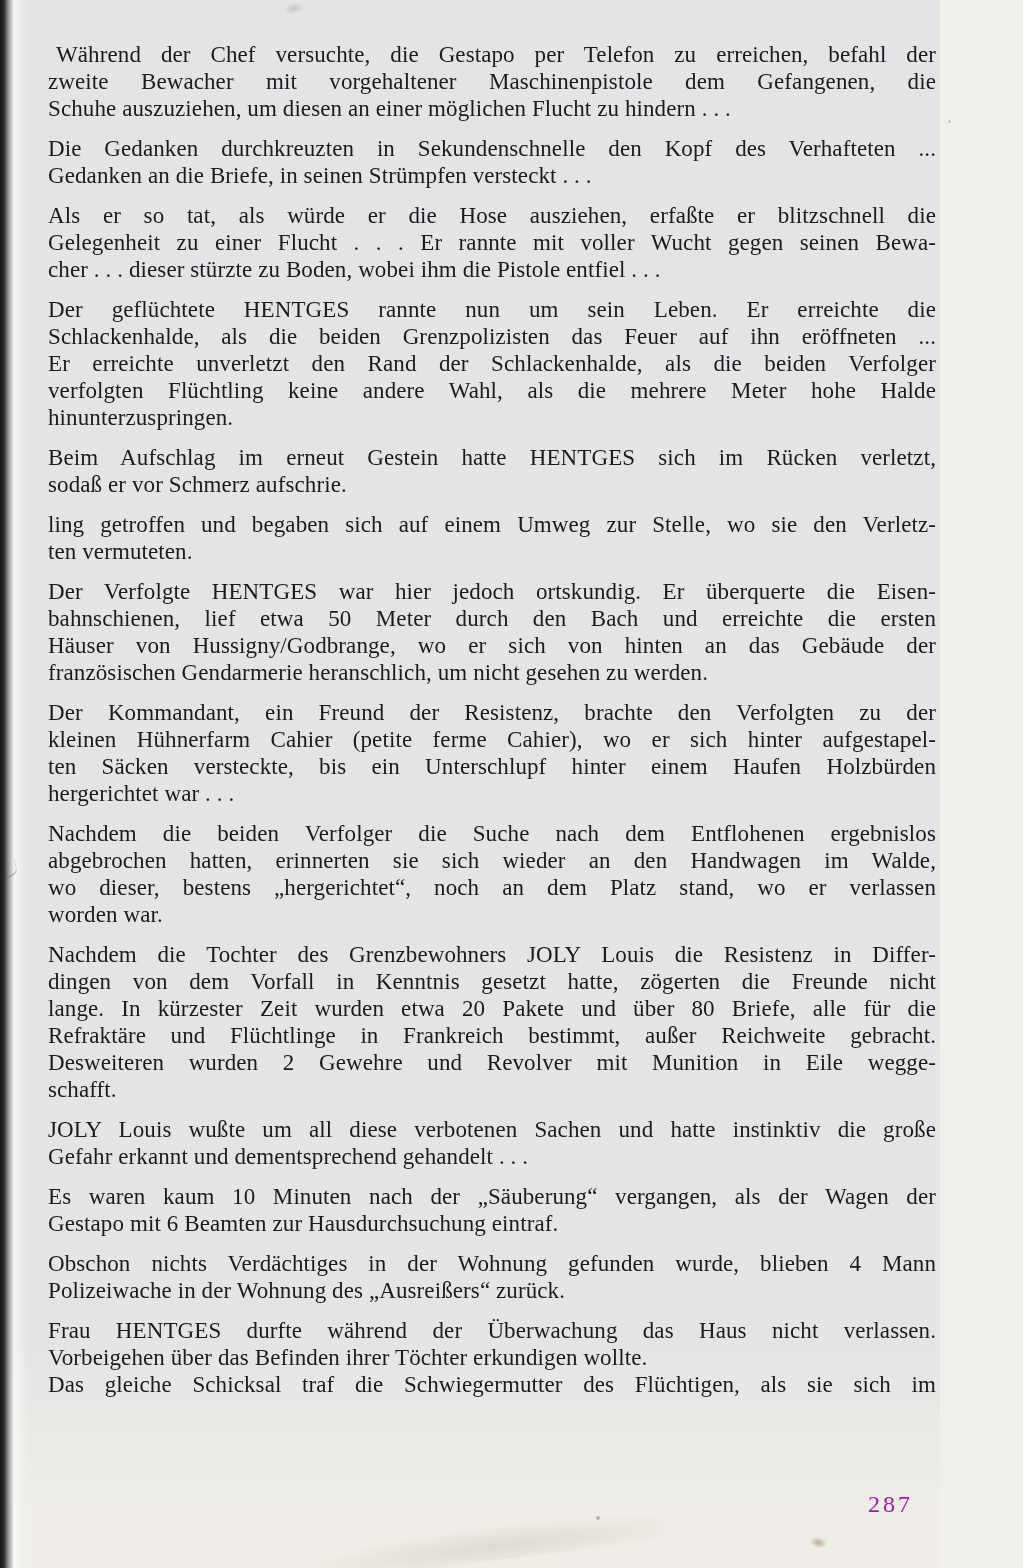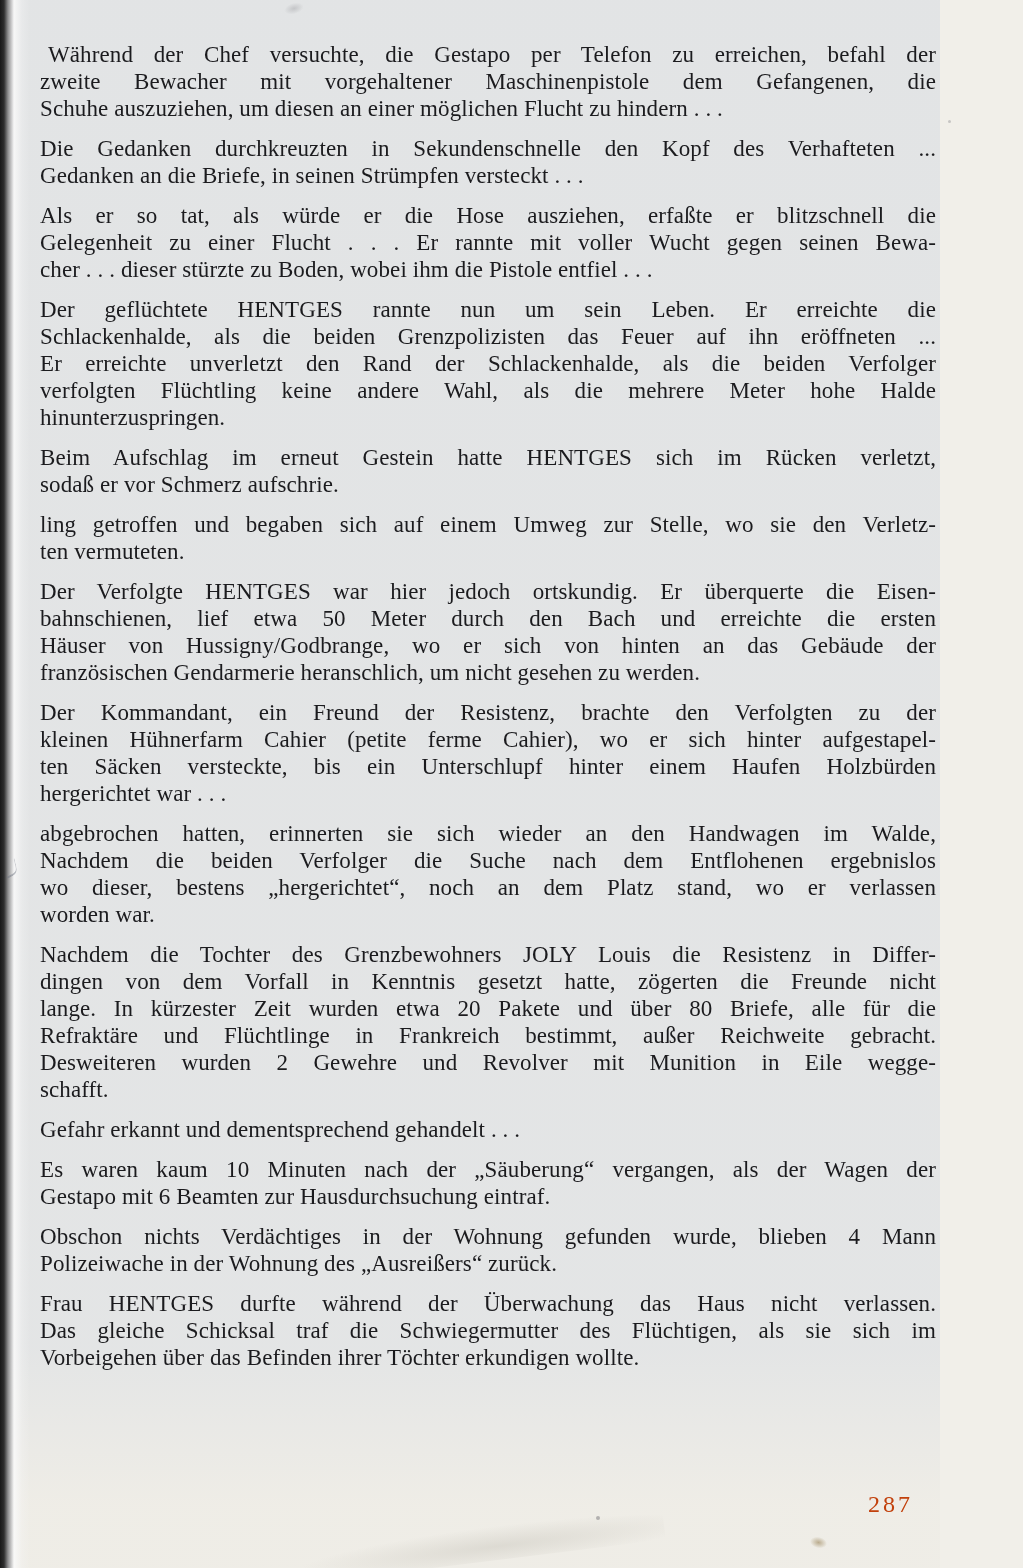--- a/index.html
+++ b/index.html
@@ -29,32 +29,32 @@
       #181818 0px, #2e2e2e 4px, #8f8f90 8px,
       rgba(250,250,250,0.85) 14px, rgba(245,245,245,0.3) 22px,
       rgba(245,245,245,0) 30px);
   }
   .text-block {
     position: absolute; left: 36px; top: 41px; width: 900px;
     font-size: 23px; line-height: 27px;
     color: #1b1b1e;
     letter-spacing: 0.1px;
   }
-  .para { margin: 0 0 13px 4px; }
+  .para { margin: 0 0 13px 12px; }
   .para.indent .line:first-child { text-indent: 8px; }
   .line {
     display: block;
     text-align: justify;
     text-align-last: justify;
     white-space: normal;
   }
   .line.last { text-align-last: left; }
   .page-number {
     position: absolute; left: 868px; top: 1491px;
-    font-size: 24px; letter-spacing: 3px; color: #c2410c;
+    font-size: 24px; letter-spacing: 3px; color: #a21caf;
   }
   
   .smudge-top {
     position: absolute; left: 284px; top: 3px; width: 20px; height: 11px;
     background: radial-gradient(ellipse at center, rgba(140,140,145,0.35), rgba(140,140,145,0) 70%);
     transform: rotate(-15deg);
   }
   .margin-mark {
     position: absolute; left: 5px; top: 861px; width: 11px; height: 13px;
     border-bottom: 2px solid rgba(110,115,128,0.45);
@@ -140,51 +140,52 @@
     </p>
 
     <p class="para">
       <span class="line">Der Kommandant, ein Freund der Resistenz, brachte den Verfolgten zu der</span>
       <span class="line">kleinen Hühnerfarm Cahier (petite ferme Cahier), wo er sich hinter aufgestapel-</span>
       <span class="line">ten Säcken versteckte, bis ein Unterschlupf hinter einem Haufen Holzbürden</span>
       <span class="line last">hergerichtet war . . .</span>
     </p>
 
     <p class="para">
+      <span class="line">Nachdem die beiden Verfolger die Suche nach dem Entflohenen ergebnislos</span>
       <span class="line">abgebrochen hatten, erinnerten sie sich wieder an den Handwagen im Walde,</span>
-      <span class="line">Nachdem die beiden Verfolger die Suche nach dem Entflohenen ergebnislos</span>
       <span class="line">wo dieser, bestens „hergerichtet“, noch an dem Platz stand, wo er verlassen</span>
       <span class="line last">worden war.</span>
     </p>
 
     <p class="para">
       <span class="line">Nachdem die Tochter des Grenzbewohners JOLY Louis die Resistenz in Differ-</span>
       <span class="line">dingen von dem Vorfall in Kenntnis gesetzt hatte, zögerten die Freunde nicht</span>
       <span class="line">lange. In kürzester Zeit wurden etwa 20 Pakete und über 80 Briefe, alle für die</span>
       <span class="line">Refraktäre und Flüchtlinge in Frankreich bestimmt, außer Reichweite gebracht.</span>
       <span class="line">Desweiteren wurden 2 Gewehre und Revolver mit Munition in Eile wegge-</span>
       <span class="line last">schafft.</span>
     </p>
 
     <p class="para">
+      <span class="line">JOLY Louis wußte um all diese verbotenen Sachen und hatte instinktiv die große</span>
       <span class="line last">Gefahr erkannt und dementsprechend gehandelt . . .</span>
     </p>
 
     <p class="para">
       <span class="line">Es waren kaum 10 Minuten nach der „Säuberung“ vergangen, als der Wagen der</span>
       <span class="line last">Gestapo mit 6 Beamten zur Hausdurchsuchung eintraf.</span>
     </p>
 
     <p class="para">
       <span class="line">Obschon nichts Verdächtiges in der Wohnung gefunden wurde, blieben 4 Mann</span>
       <span class="line last">Polizeiwache in der Wohnung des „Ausreißers“ zurück.</span>
     </p>
 
     <p class="para">
       <span class="line">Frau HENTGES durfte während der Überwachung das Haus nicht verlassen.</span>
+      <span class="line last">Vorbeigehen über das Befinden ihrer Töchter erkundigen wollte.</span>
       <span class="line">Das gleiche Schicksal traf die Schwiegermutter des Flüchtigen, als sie sich im</span>
-      <span class="line last">Vorbeigehen über das Befinden ihrer Töchter erkundigen wollte.</span>
     </p>
 
   </main>
 
   <div class="page-number">287</div>
 </div>
 
 </body></html>

